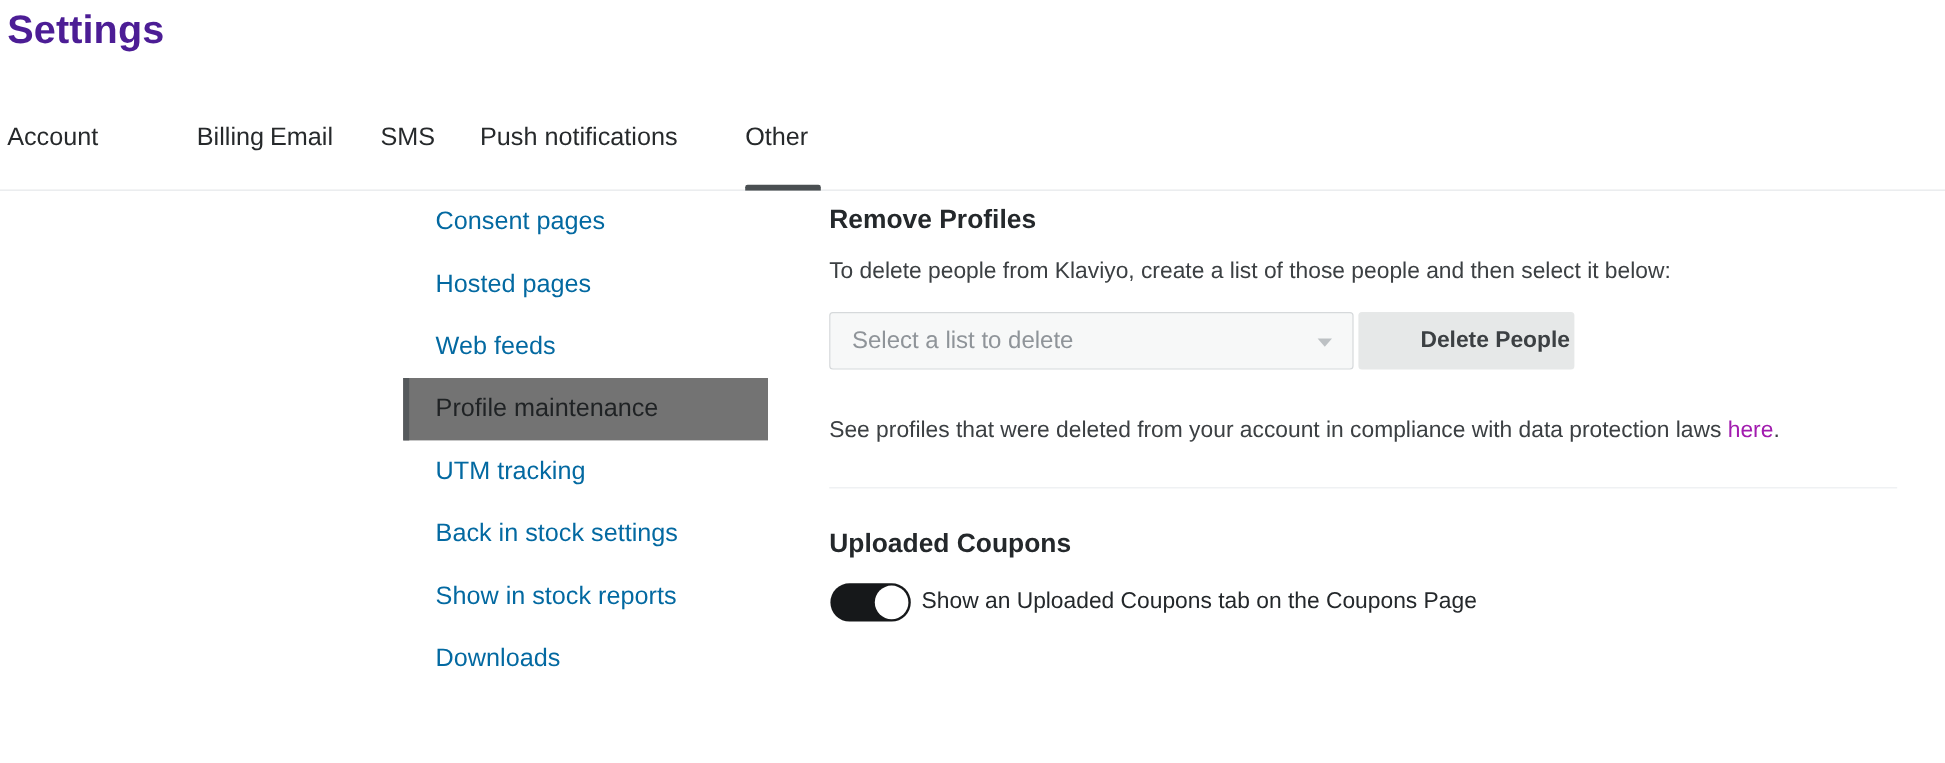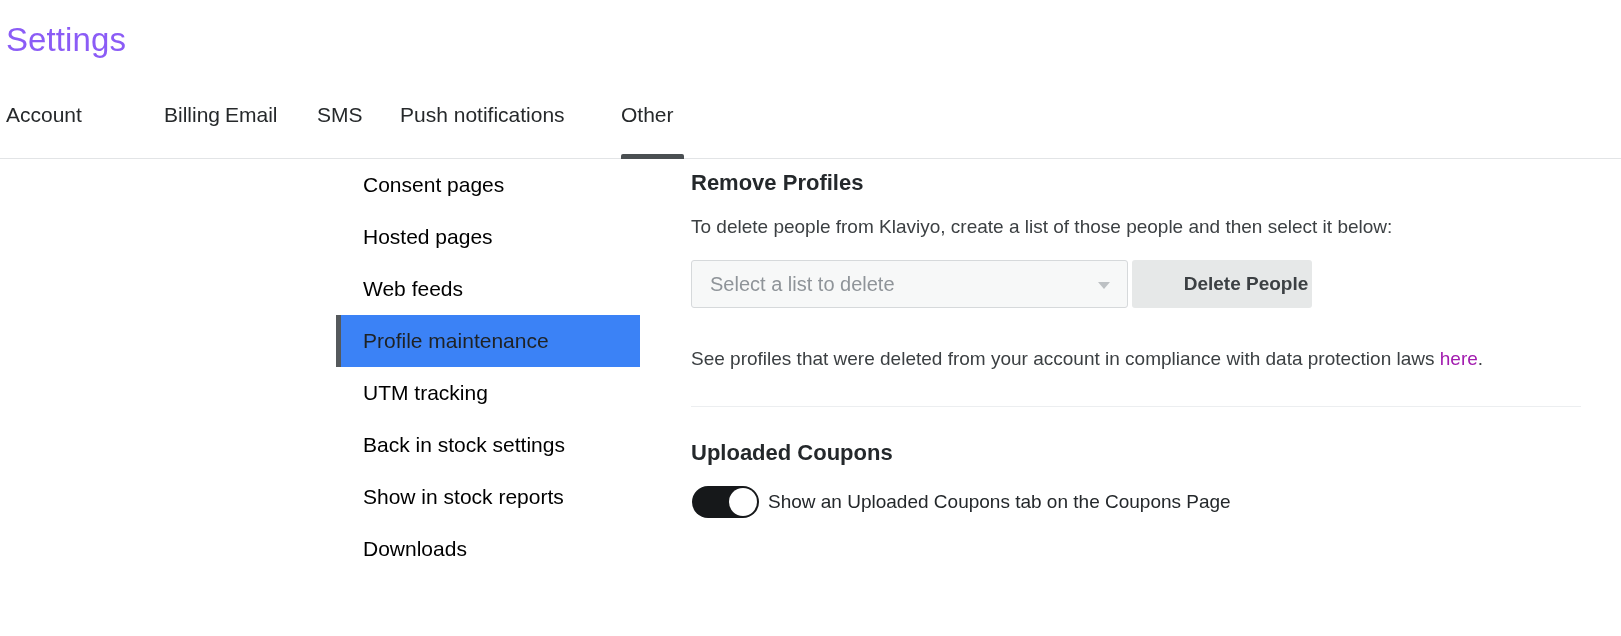--- a/index.html
+++ b/index.html
@@ -18,24 +18,24 @@
     position: absolute;
     left: 0; top: 0;
     width: 1621px;
     height: 159px;
     background: #ffffff;
   }
 
   #page-title {
     position: absolute;
     left: 6px;
-    top: 20px;
+    top: 5px;
     font-size: 33px;
-    font-weight: 400;
-    color: #8b5cf6;
+    font-weight: 700;
+    color: #4c1d95;
     letter-spacing: 0.1px;
     line-height: 40px;
     white-space: nowrap;
   }
 
   #tab-bar {
     position: absolute;
     left: 0;
     top: 96px;
     height: 63px;
@@ -94,29 +94,29 @@
     width: 304px;
   }
 
   .subnav-item {
     position: relative;
     display: block;
     height: 52px;
     line-height: 52px;
     padding-left: 22px;
     font-size: 21px;
-    color: #000000;
+    color: #0369a1;
     white-space: nowrap;
     cursor: pointer;
     border-left: 5px solid transparent;
     background: transparent;
   }
 
   .subnav-item.active {
-    background: #3b82f6;
+    background: #737373;
     border-left: 5px solid #55595c;
     color: #1f2224;
   }
 
   
   #settings-main {
     position: absolute;
     left: 691px;
     top: 0;
     width: 890px;

